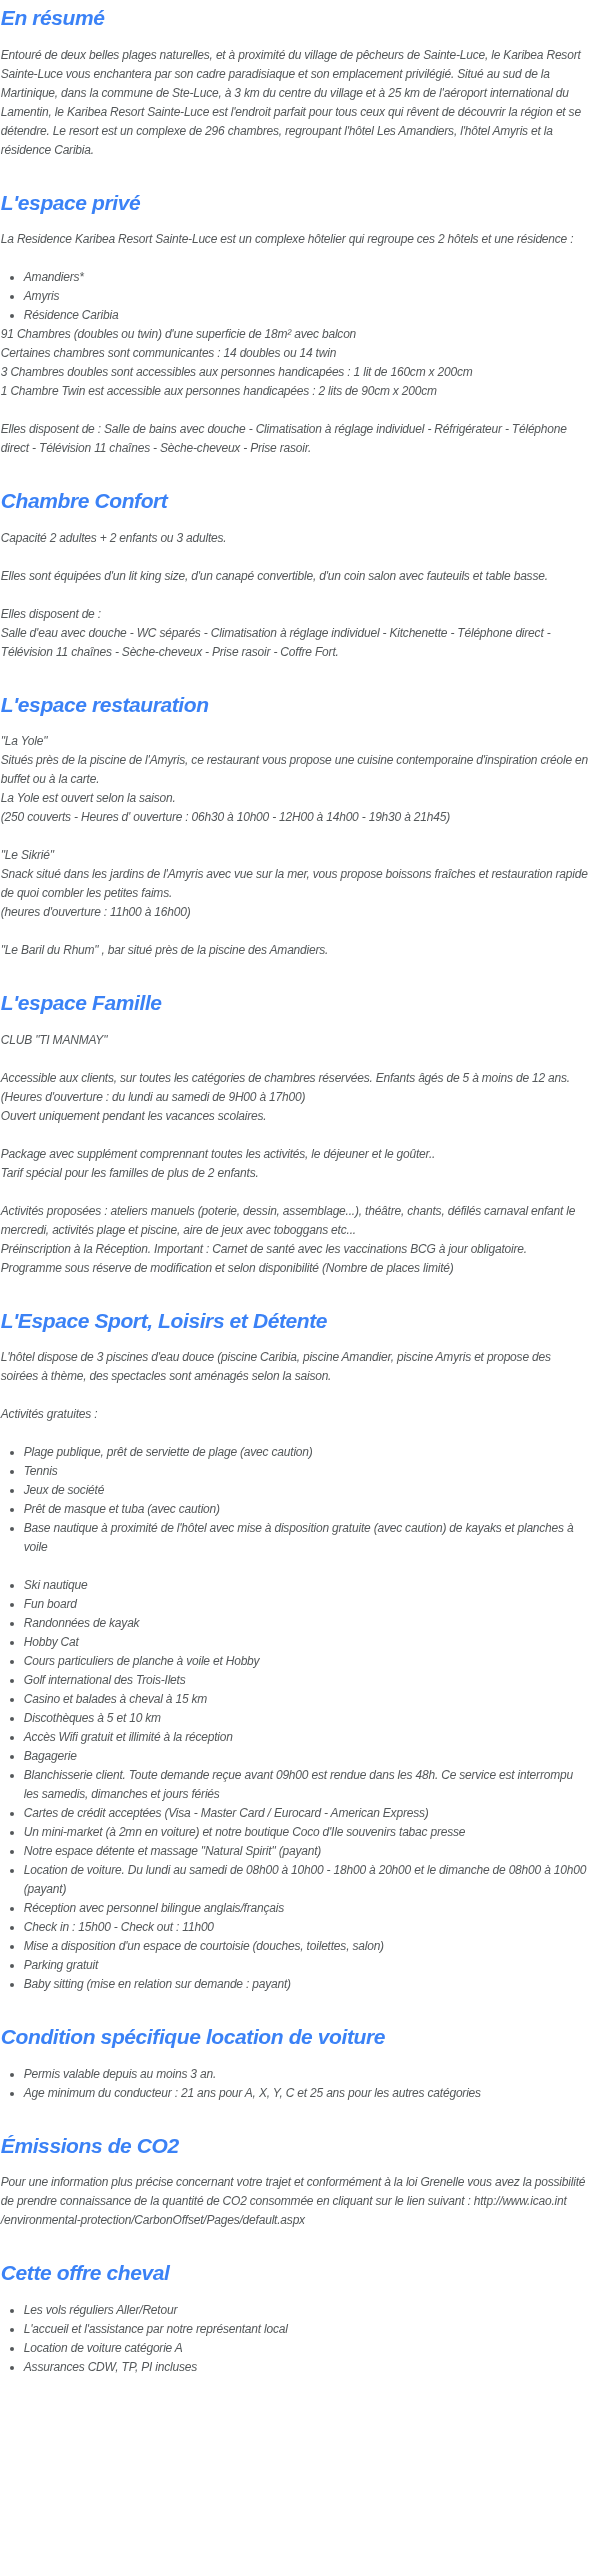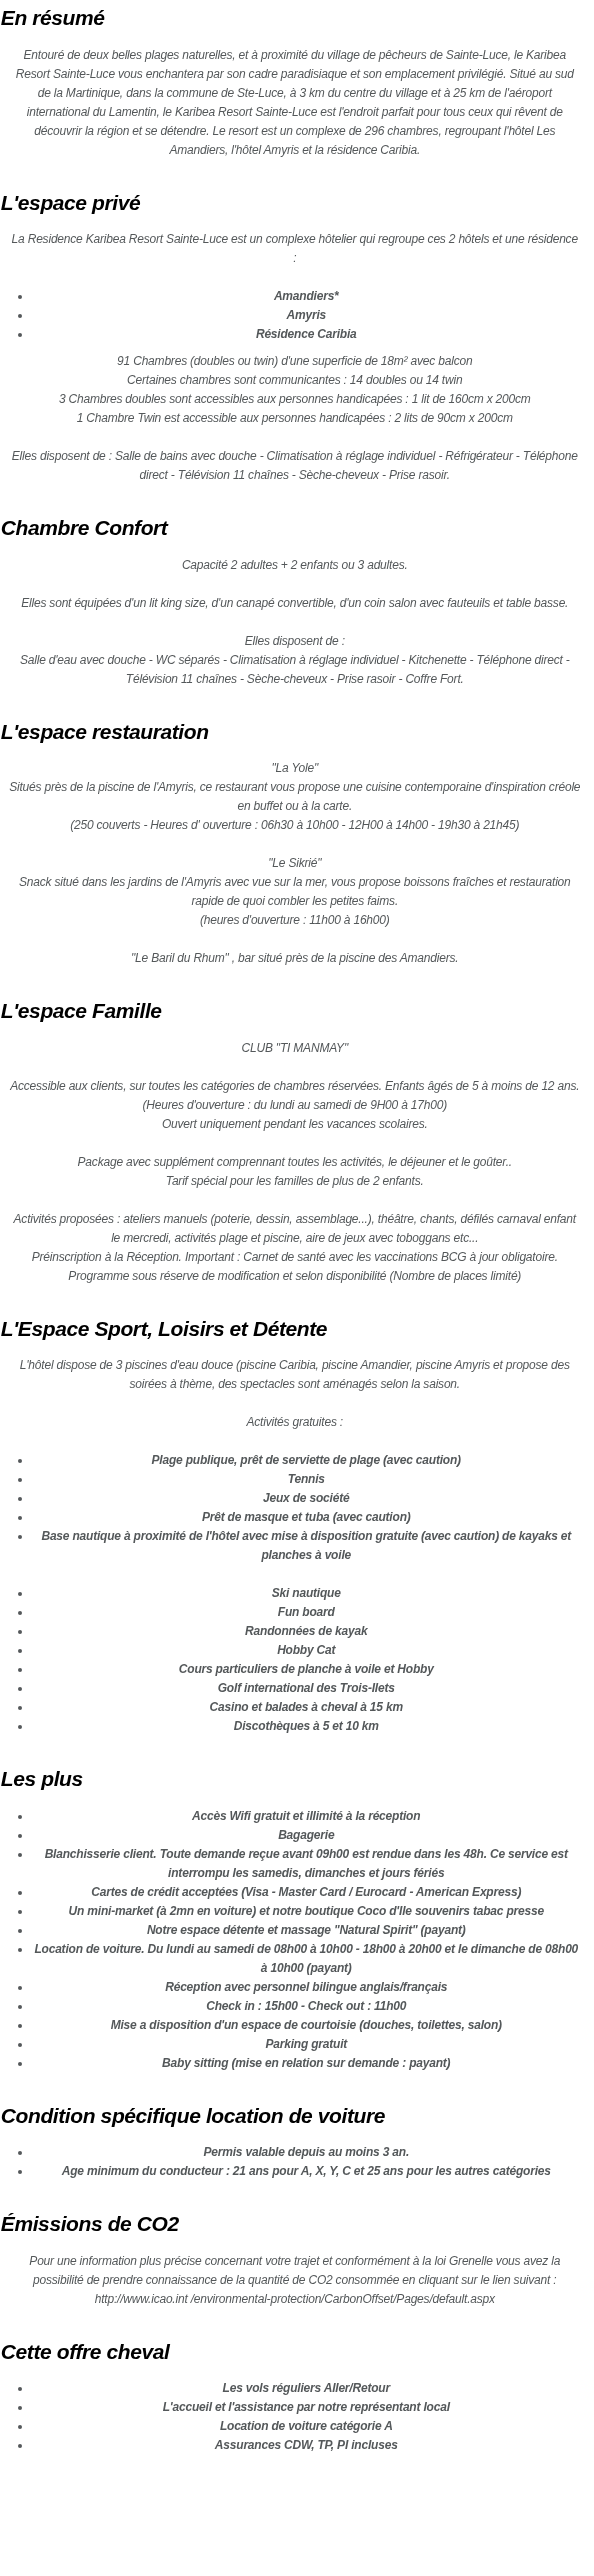--- a/index.html
+++ b/index.html
@@ -22,40 +22,38 @@
     line-height: 19px;
     color: #54585a;
   }
   h2.section-heading {
     font-family: "Liberation Sans", sans-serif;
     font-style: italic;
     font-weight: 700;
     font-size: 21px;
     line-height: 23px;
     letter-spacing: -0.4px;
-    color: #000000;
+    color: #3b82f6;
     margin: 31px 0 16.5px 0;
   }
   section:first-child h2.section-heading {
     margin-top: 3.1px;
   }
   .block {
-    margin: 8px;
-    text-align: center;
+    margin: 0;
   }
   .block + .block {
     margin-top: 19px;
   }
   p.block .line {
     display: block;
   }
   ul.block {
     padding-left: 23px;
     list-style: disc;
-    font-weight: bold;
   }
   ul.block li {
     margin: 0;
     padding: 0;
   }
 </style>
 </head>
 <body>
 
 <main class="content">
@@ -98,20 +96,21 @@
       <p class="block">
         <span class="line">Elles disposent de :</span>
         <span class="line">Salle d'eau avec douche - WC séparés - Climatisation à réglage individuel - Kitchenette - Téléphone direct - Télévision 11 chaînes - Sèche-cheveux - Prise rasoir - Coffre Fort.</span>
       </p>
     </section>
     <section>
       <h2 class="section-heading">L'espace restauration</h2>
       <p class="block">
         <span class="line">"La Yole"</span>
         <span class="line">Situés près de la piscine de l'Amyris, ce restaurant vous propose une cuisine contemporaine d'inspiration créole en buffet ou à la carte.</span>
+        <span class="line">La Yole est ouvert selon la saison.</span>
         <span class="line">(250 couverts - Heures d' ouverture : 06h30 à 10h00 - 12H00 à 14h00 - 19h30 à 21h45)</span>
       </p>
       <p class="block">
         <span class="line">"Le Sikrié"</span>
         <span class="line">Snack situé dans les jardins de l'Amyris avec vue sur la mer, vous propose boissons fraîches et restauration rapide de quoi combler les petites faims.</span>
         <span class="line">(heures d'ouverture : 11h00 à 16h00)</span>
       </p>
       <p class="block">
         <span class="line">"Le Baril du Rhum" , bar situé près de la piscine des Amandiers.</span>
       </p>
@@ -156,21 +155,20 @@
         <li>Fun board</li>
         <li>Randonnées de kayak</li>
         <li>Hobby Cat</li>
         <li>Cours particuliers de planche à voile et Hobby</li>
         <li>Golf international des Trois-Ilets</li>
         <li>Casino et balades à cheval à 15 km</li>
         <li>Discothèques à 5 et 10 km</li>
       </ul>
     </section>
     <section>
-      <h2 class="section-heading">Les plus</h2>
       <ul class="block">
         <li>Accès Wifi gratuit et illimité à la réception</li>
         <li>Bagagerie</li>
         <li>Blanchisserie client. Toute demande reçue avant 09h00 est rendue dans les 48h. Ce service est interrompu les samedis, dimanches et jours fériés</li>
         <li>Cartes de crédit acceptées (Visa - Master Card / Eurocard - American Express)</li>
         <li>Un mini-market (à 2mn en voiture) et notre boutique Coco d'Ile souvenirs tabac presse</li>
         <li>Notre espace détente et massage "Natural Spirit" (payant)</li>
         <li>Location de voiture. Du lundi au samedi de 08h00 à 10h00 - 18h00 à 20h00 et le dimanche de 08h00 à 10h00 (payant)</li>
         <li>Réception avec personnel bilingue anglais/français</li>
         <li>Check in : 15h00 - Check out : 11h00</li>

